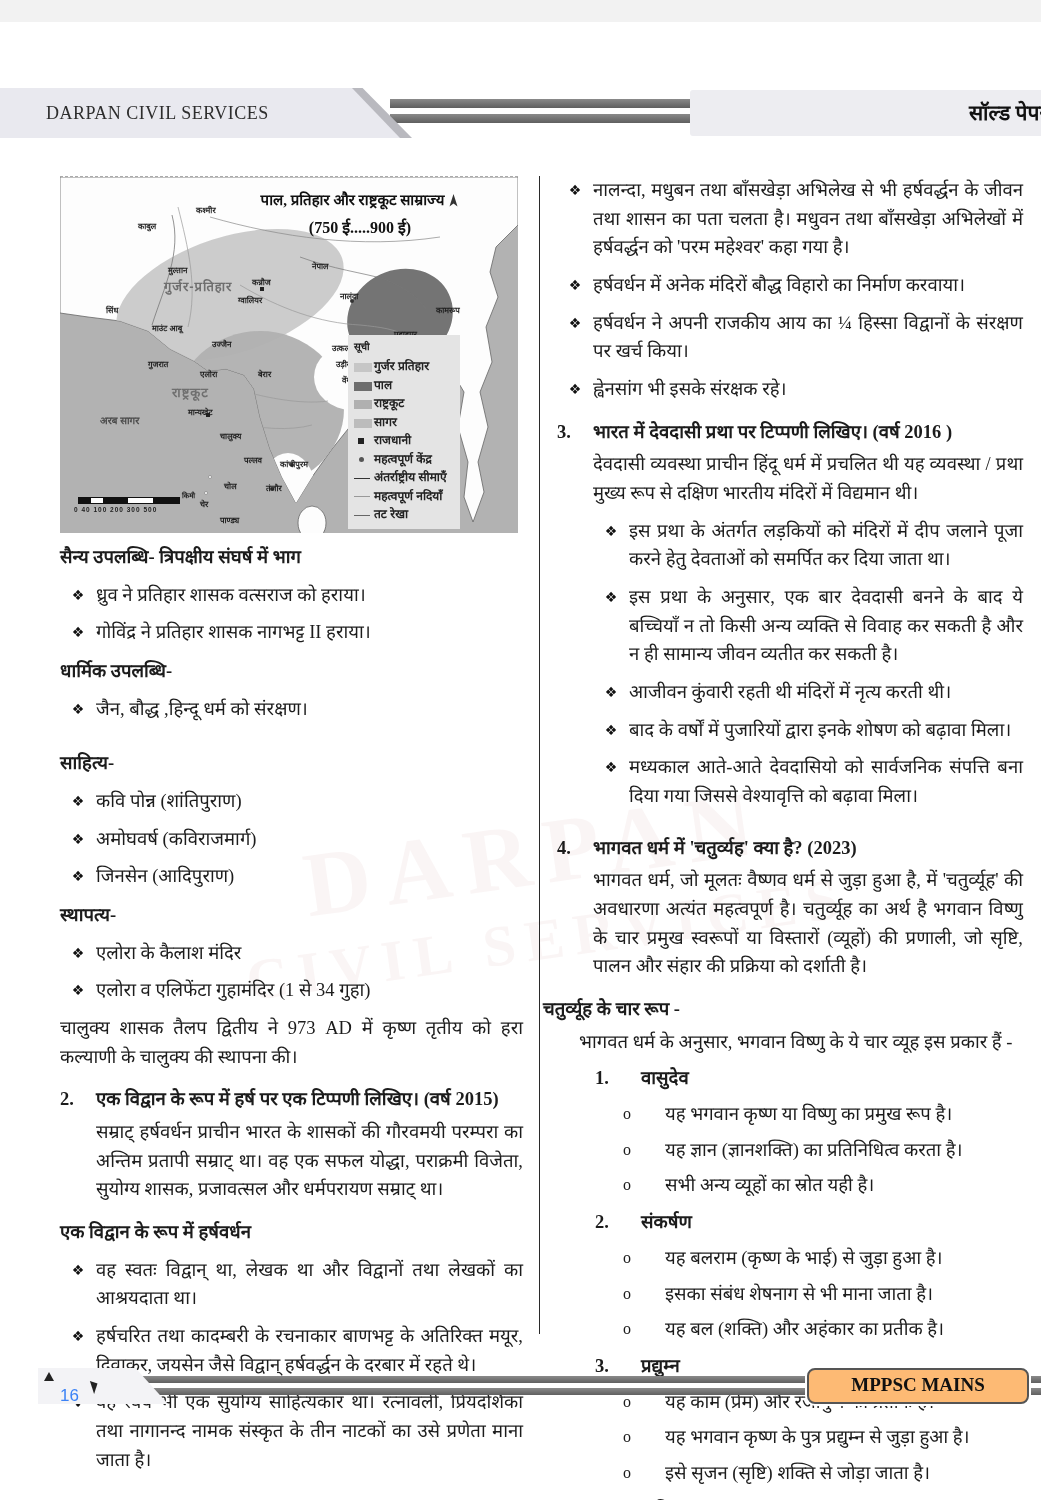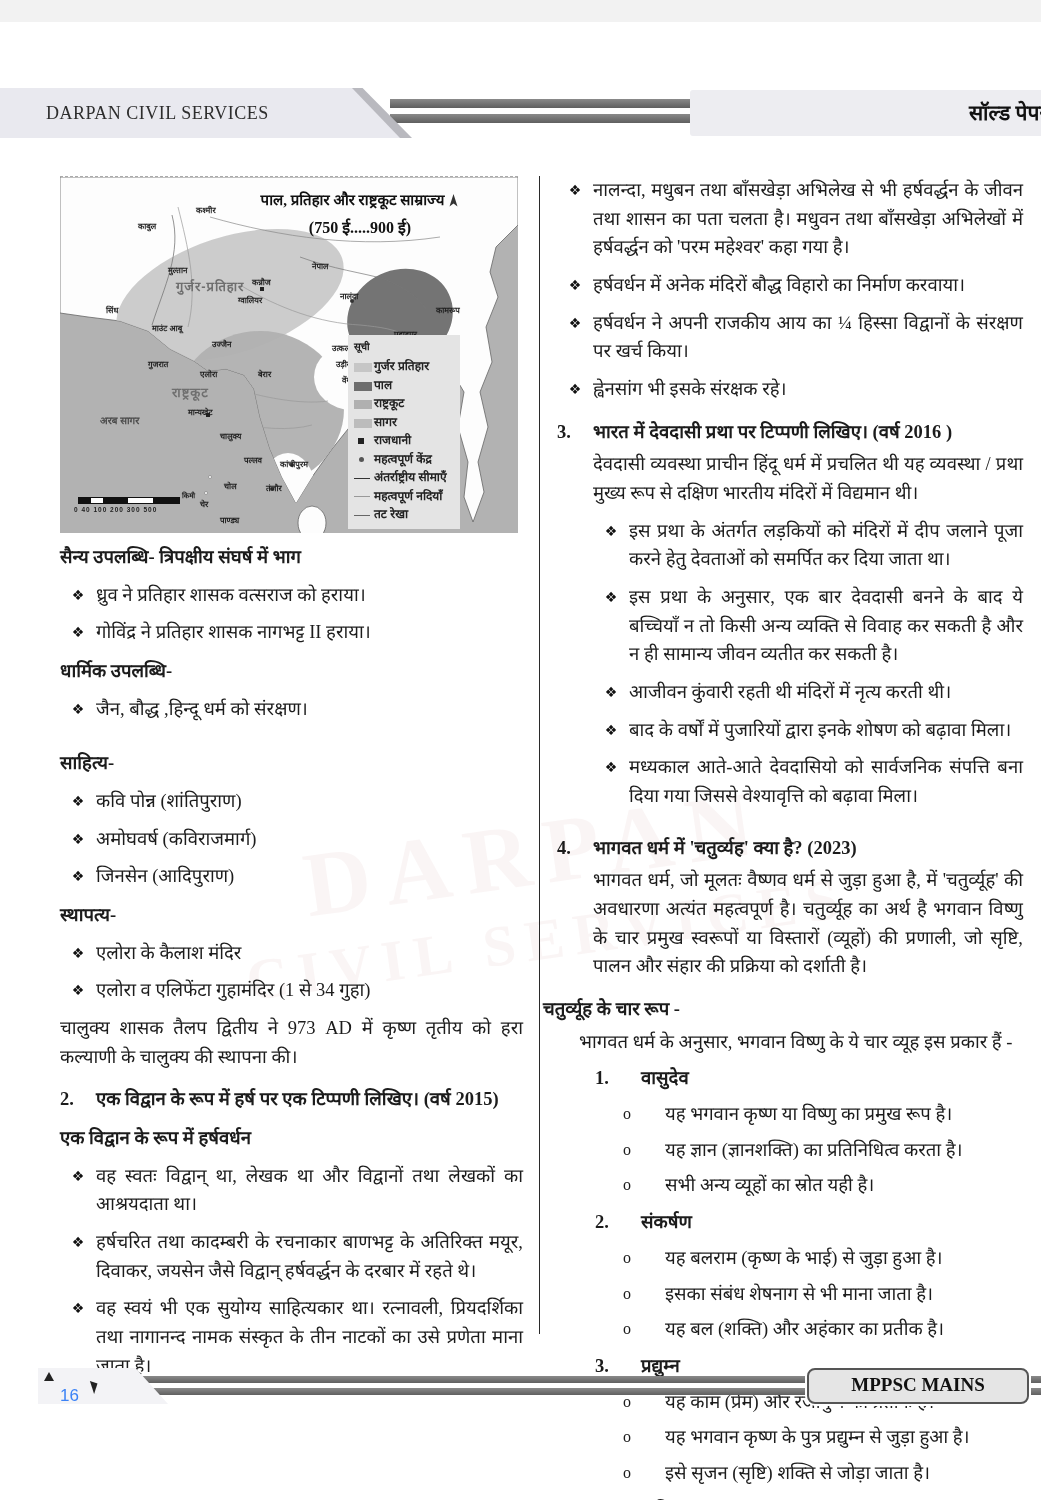--- a/index.html
+++ b/index.html
@@ -27,21 +27,21 @@
   .fstripe{height:7px;background:linear-gradient(#8a8a8a,#606060);}
   .fstripe + .fstripe{margin-top:5px;}
   .page-box{position:absolute;left:38px;top:2px;width:130px;height:36px;background:#f3f3f6;
         clip-path:polygon(0 0,75% 0,100% 100%,0 100%);}
   .page-num{position:absolute;left:60px;top:20px;font-weight:normal;font-size:17px;
         font-family:"Liberation Sans",sans-serif;color:#3b82f6;}
   .tri-up{position:absolute;left:44px;top:6px;width:0;height:0;border-left:5px solid transparent;
         border-right:5px solid transparent;border-bottom:9px solid #222;}
   .tri-dn{position:absolute;left:88px;top:16px;width:0;height:0;border-left:8px solid transparent;
         border-top:11px solid #222;transform:rotate(18deg);}
-  .mains-box{position:absolute;right:12px;top:2px;width:218px;height:32px;background:#e5e5e5;
+  .mains-box{position:absolute;right:12px;top:2px;width:218px;height:32px;background:#fdba74;
         border:2px solid #555;border-radius:8px;box-shadow:0 0 0 2px #fff;}
   .mains-text{display:block;text-align:center;line-height:30px;font-weight:bold;font-size:19px;color:#111;}
   
   .wmark{position:absolute;left:230px;top:800px;width:620px;transform:rotate(-8deg);
         font-weight:bold;text-align:center;color:rgba(185,130,130,0.08);pointer-events:none;}
   .wm1{font-size:92px;letter-spacing:14px;}
   .wm2{font-size:58px;letter-spacing:10px;}
   
   .divider{position:absolute;left:539px;top:176px;width:1px;height:1158px;background:#2a2a2a;}
   .col{position:absolute;top:176px;font-size:18.5px;line-height:1.55;}
@@ -164,21 +164,21 @@
         <span class="map-title">पाल, प्रतिहार और राष्ट्रकूट साम्राज्य</span><svg class="narrow" width="11" height="15">
             <path d="M5.5 1 L9.5 13.5 L5.5 10.5 L1.5 13.5 Z" fill="#333"></path>
           </svg>
         <div class="map-sub">(750 ई.....900 ई)</div>
       </div>
 
       <span class="mlabel" style="left:78px;top:44px">काबुल</span>
       <span class="mlabel" style="left:136px;top:28px">कश्मीर</span>
       <span class="mlabel" style="left:108px;top:88px">मुल्तान</span>
       <span class="mlabel" style="left:46px;top:128px">सिंध</span>
-      <span class="mlabel big" style="left:116px;top:100px">गुर्जर-प्रतिहार</span>
+      <span class="mlabel big" style="left:104px;top:100px">गुर्जर-प्रतिहार</span>
       <span class="mlabel" style="left:92px;top:146px">माउंट आबू</span>
       <span class="mlabel" style="left:152px;top:162px">उज्जैन</span>
       <span class="mlabel" style="left:178px;top:118px">ग्वालियर</span>
       <span class="mlabel" style="left:192px;top:100px">कन्नौज</span>
       <span class="mlabel" style="left:252px;top:84px">नेपाल</span>
       <span class="mlabel" style="left:280px;top:114px">नालंदा</span>
       <span class="mlabel" style="left:376px;top:128px">कामरूप</span>
       <span class="mlabel" style="left:334px;top:152px">पहाड़पुर</span>
       <span class="mlabel" style="left:88px;top:182px">गुजरात</span>
       <span class="mlabel sea" style="left:40px;top:196px">अरब सागर</span>
@@ -298,20 +298,21 @@
         <span class="bl">❖</span>
         <span class="bt">एलोरा व एलिफेंटा गुहामंदिर (1 से 34 गुहा)</span>
       </div>
 
     <div class="para">चालुक्य शासक तैलप  द्वितीय ने 973 AD में कृष्ण तृतीय को हरा कल्याणी के चालुक्य की स्थापना की।</div>
 
     <div class="q">
       <span class="qno">2.</span>
       <div class="qbody">
         <div class="qh">एक विद्वान के रूप में हर्ष पर एक टिप्पणी लिखिए। (वर्ष 2015)</div>
+        <div class="para">सम्राट् हर्षवर्धन प्राचीन भारत के शासकों की गौरवमयी परम्परा का अन्तिम प्रतापी सम्राट् था। वह एक सफल योद्धा, पराक्रमी विजेता, सुयोग्य शासक, प्रजावत्सल और धर्मपरायण सम्राट् था।</div>
       </div>
     </div>
 
     <div class="h">एक विद्वान के रूप में हर्षवर्धन</div>
     <div class="li">
         <span class="bl">❖</span>
         <span class="bt">वह स्वतः विद्वान् था, लेखक था और विद्वानों तथा लेखकों का आश्रयदाता था।</span>
       </div>
     <div class="li">
         <span class="bl">❖</span>

